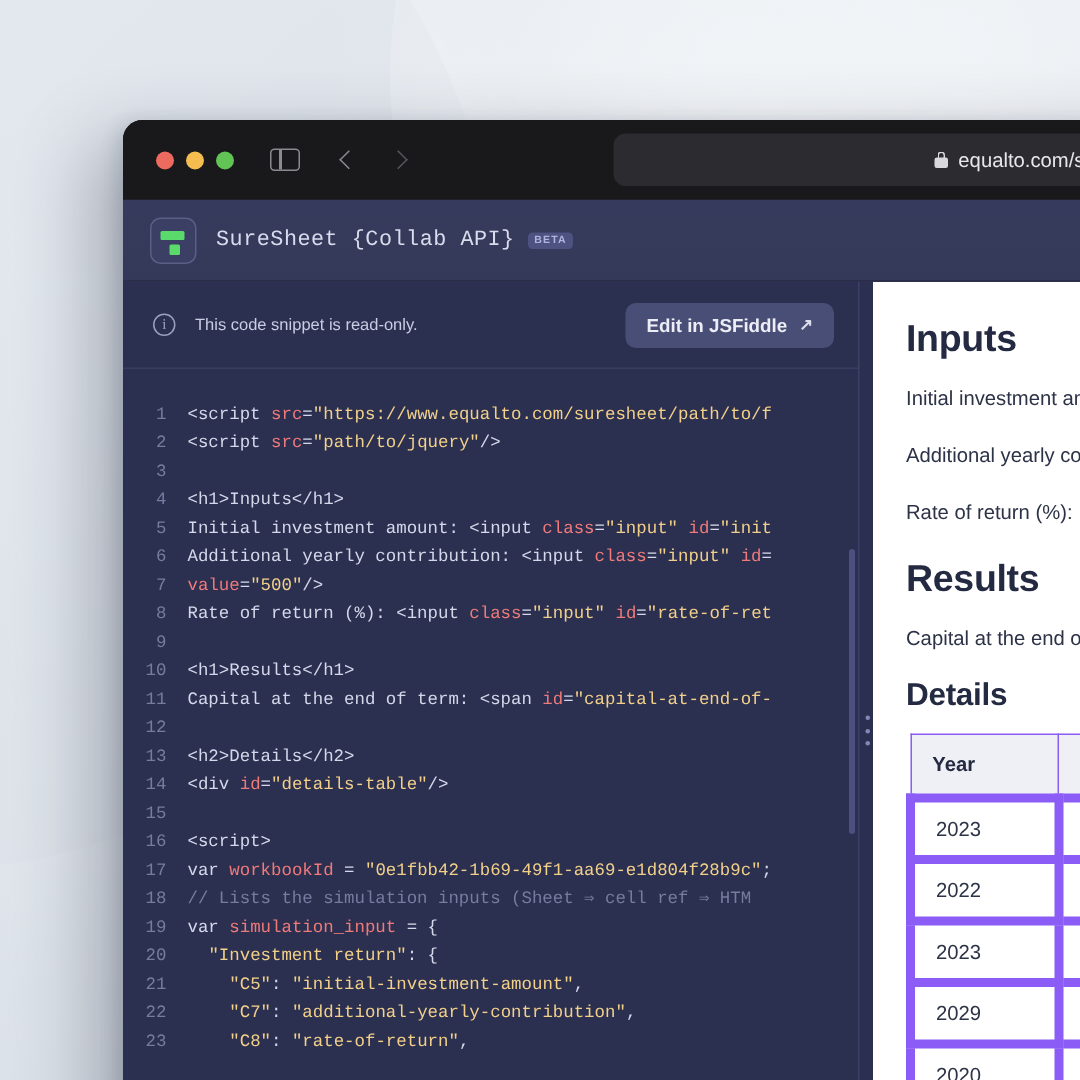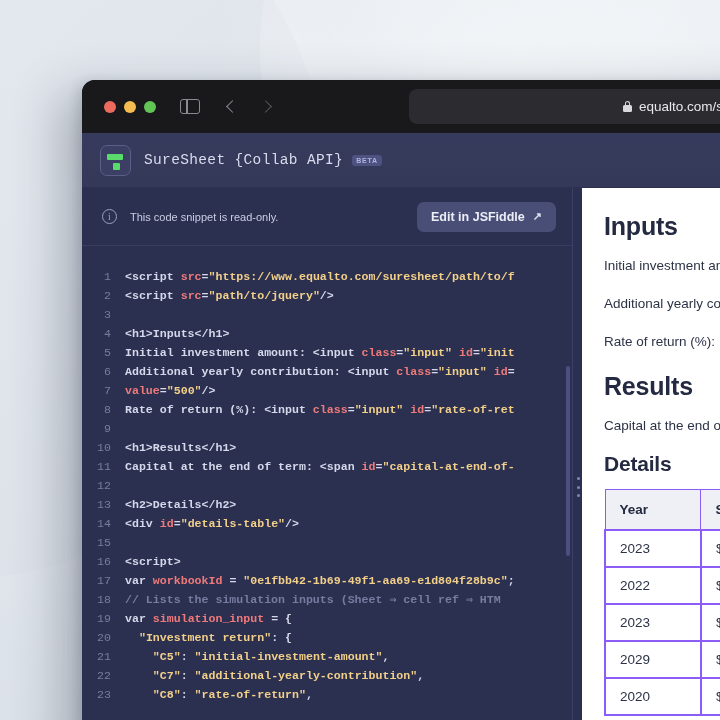--- a/index.html
+++ b/index.html
@@ -157,21 +157,21 @@
     font-family:"Liberation Mono", monospace;
     font-size:11.6px; line-height:19px;
     white-space:pre;
   }
   .code-line { display:flex; height:19px; }
   .ln {
     width:43px; flex:none; text-align:right;
     color:#767ca0; padding-right:14px;
     user-select:none;
   }
-  .lc { color:#d4d8ea;font-weight:bold; }
+  .lc { color:#d4d8ea; }
   .t-tag { color:#d4d8ea; }
   .t-attr { color:#f07a7a; }
   .t-str { color:#f2d08a; }
   .t-kw  { color:#d4d8ea; }
   .t-com { color:#767ca0; }
   .t-var { color:#f07a7a;text-align:right; }
 
   #code-vscroll {
     position:absolute; right:2px; top:120px;
     width:4px; height:190px; border-radius:2px;
@@ -210,21 +210,21 @@
     width:300px;
     font-size:13.5px;
   }
   #details-table th {
     background:#eef0f5; color:#242a41;
     font-weight:bold; text-align:left;
     padding:12px 14px; border:1px solid #8b5cf6;
     white-space:nowrap;
   }
   #details-table td {
-    padding:10px 14px; border:2px solid #8b5cf6;
+    padding:10px 14px; border:6px solid #8b5cf6;
     color:#2d3347; white-space:nowrap;
   }
 </style>
 </head>
 <body>
 
 <div id="backdrop">
   <div id="backdrop-swoosh-a"></div>
   <div id="backdrop-swoosh-b"></div>
   <div id="backdrop-swoosh-c"></div>

